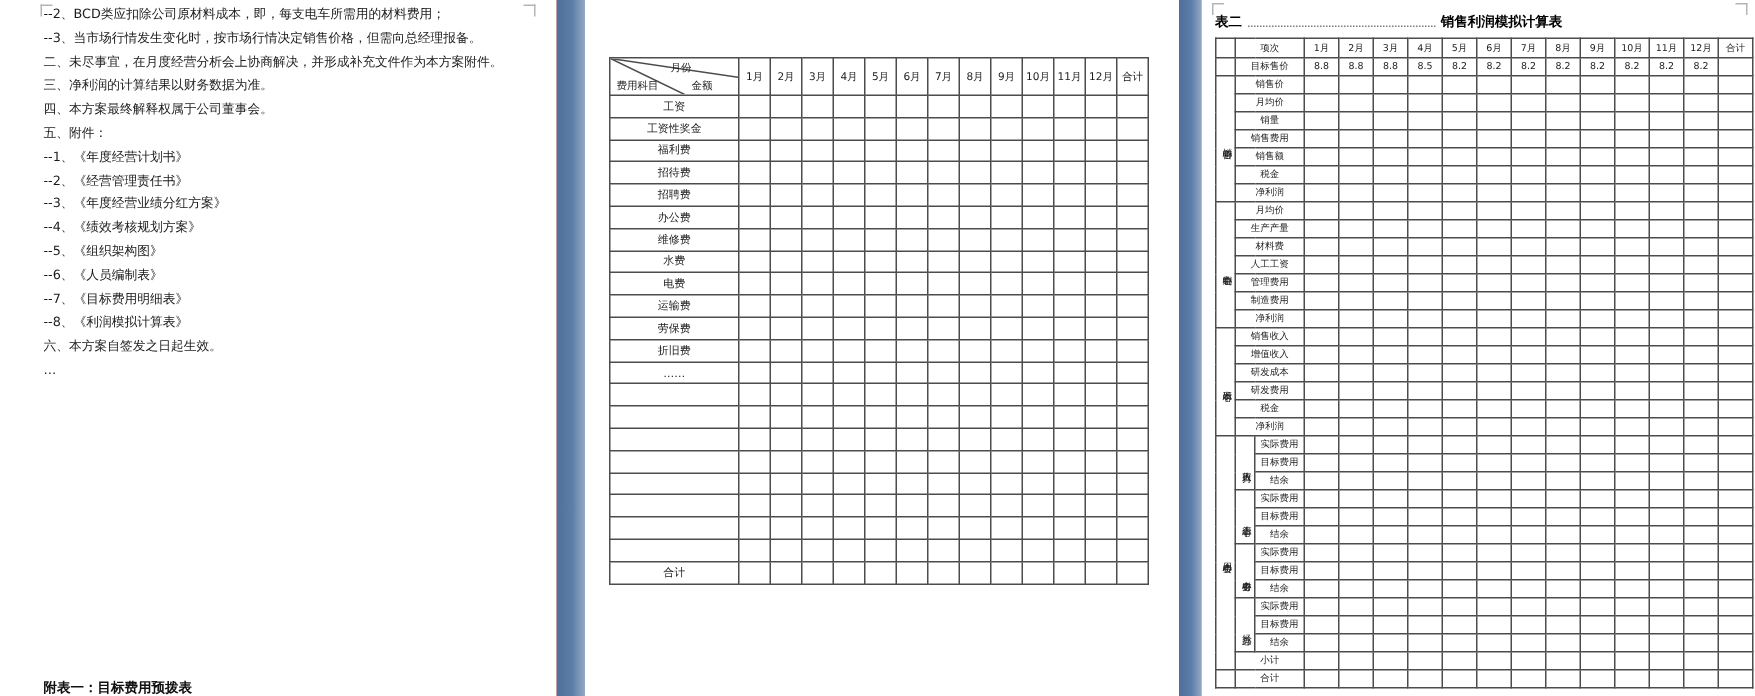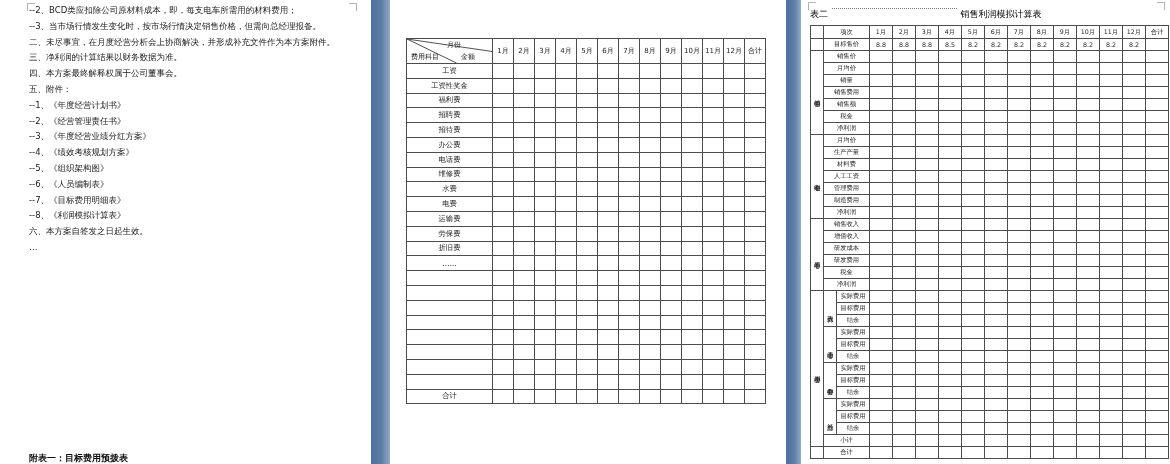--- a/index.html
+++ b/index.html
@@ -16,21 +16,21 @@
 
   .corner{position:absolute;width:7px;height:7px;border:0 solid #b5b5b5}
   .corner.tl{border-top-width:1px;border-left-width:1px}
   .corner.tr{border-top-width:1px;border-right-width:1px}
 
   #page1 .textblock{position:absolute;left:29px;top:3px;right:6px}
   .line{font-size:8.5px;line-height:15.8px;color:#1b1b1b;white-space:nowrap;overflow:hidden}
   .partial-bottom{position:absolute;left:29px;top:452px;font-size:9px;font-weight:bold;
                   color:#111;white-space:nowrap}
 
-  .tbltitle{display:flex;font-size:9px;font-weight:normal;color:#000}
+  .tbltitle{display:flex;align-items:flex-end;font-size:9px;font-weight:bold;color:#000}
   #page2 .tbltitle{position:absolute;left:16px;width:358px;top:20px}
   #page3 .tbltitle{position:absolute;left:9px;width:356px;top:8px}
   .leader{flex:1;border-bottom:1px dotted #7a7a7a;margin:0 4px 3px 4px;height:0}
   .spacer{flex:1}
 
   table{border-collapse:collapse;table-layout:fixed;position:absolute;background:#fff}
   td,th{border:1px solid #4c4c4c;padding:0;text-align:center;vertical-align:middle;
         color:#1b1b1b;overflow:hidden;white-space:nowrap;font-weight:normal}
 
   #t1{left:16px;top:38px;width:358px}
@@ -171,69 +171,53 @@
             <td></td>
             <td></td>
             <td></td>
             <td></td>
             <td></td>
             <td></td>
             <td></td>
             <td></td>
           </tr>
           <tr>
+            <td>招待费</td>
+            <td></td>
+            <td></td>
+            <td></td>
+            <td></td>
+            <td></td>
+            <td></td>
+            <td></td>
+            <td></td>
+            <td></td>
+            <td></td>
+            <td></td>
+            <td></td>
+            <td></td>
+          </tr>
+          <tr>
             <td>招聘费</td>
             <td></td>
             <td></td>
             <td></td>
             <td></td>
             <td></td>
             <td></td>
             <td></td>
             <td></td>
             <td></td>
             <td></td>
             <td></td>
             <td></td>
             <td></td>
           </tr>
           <tr>
-            <td>招待费</td>
-            <td></td>
-            <td></td>
-            <td></td>
-            <td></td>
-            <td></td>
-            <td></td>
-            <td></td>
-            <td></td>
-            <td></td>
-            <td></td>
-            <td></td>
-            <td></td>
-            <td></td>
-          </tr>
-          <tr>
             <td>办公费</td>
-            <td></td>
-            <td></td>
-            <td></td>
-            <td></td>
-            <td></td>
-            <td></td>
-            <td></td>
-            <td></td>
-            <td></td>
-            <td></td>
-            <td></td>
-            <td></td>
-            <td></td>
-          </tr>
-          <tr>
-            <td>电话费</td>
             <td></td>
             <td></td>
             <td></td>
             <td></td>
             <td></td>
             <td></td>
             <td></td>
             <td></td>
             <td></td>
             <td></td>

